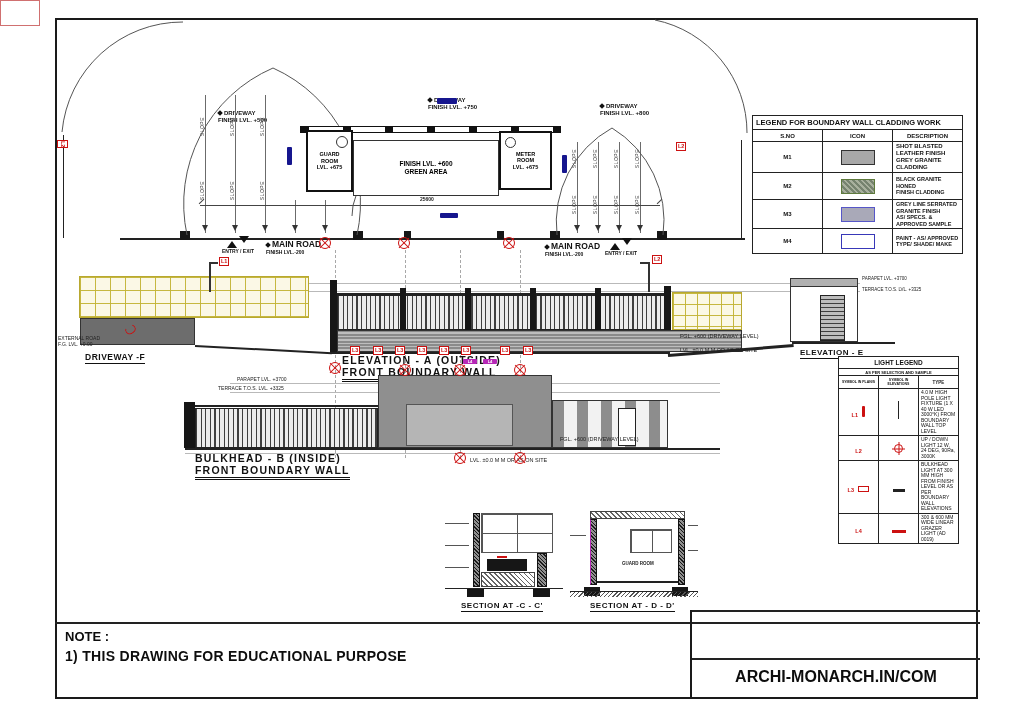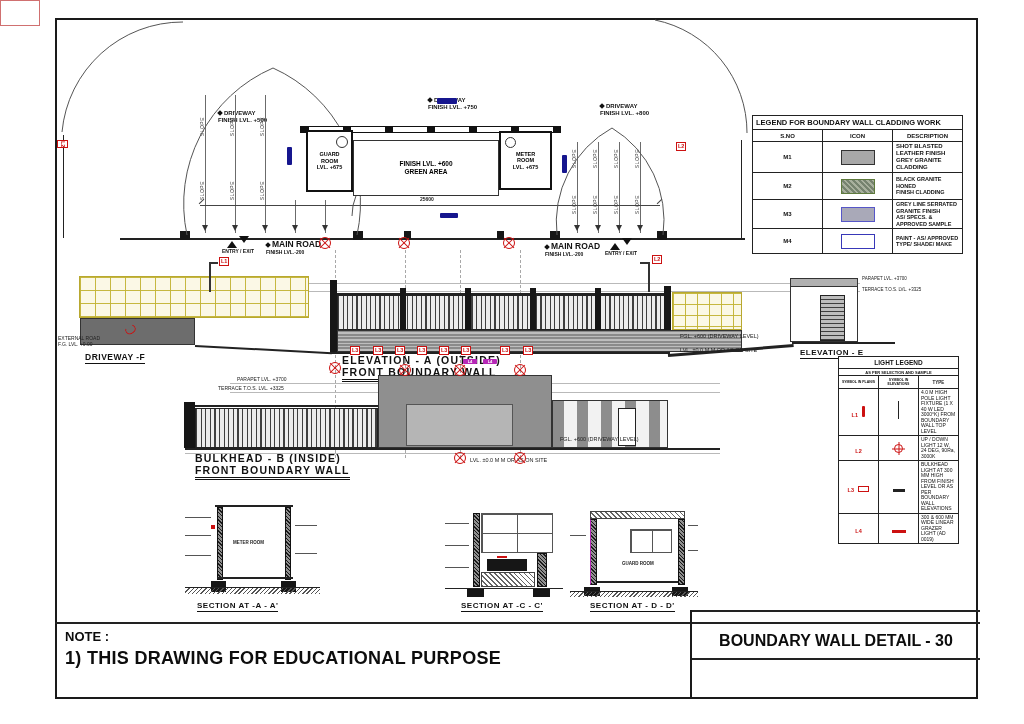--- a/index.html
+++ b/index.html
@@ -386,38 +386,20 @@
       <td style="font-size:5px;line-height:5.5px;padding:1px 2px">BULKHEAD LIGHT AT 300 MM HIGH FROM FINISH LEVEL OR AS PER BOUNDARY WALL ELEVATIONS</td>
     </tr>
     <tr style="height:23px">
       <td style="text-align:center"><span class="lid">L4</span></td>
       <td style="text-align:center"><span class="lsym-dashred"></span></td>
       <td style="font-size:5px;line-height:5.5px;padding:1px 2px">300 &amp; 600 MM WIDE LINEAR GRAZER LIGHT (AD 0019)</td>
     </tr>
   </tbody>
     </table>
 
-  <div style="position:absolute;left:185px;top:495px;width:135px;height:125px">
-    <div class="ln" style="left:30px;top:10px;width:78px;height:2px;position:absolute"></div>
-    <div class="hatchwall" style="left:32px;top:12px;width:6px;height:73px"></div>
-    <div class="hatchwall" style="left:100px;top:12px;width:6px;height:73px"></div>
-    <span class="lvltxt" style="left:48px;top:45px;font-size:4.5px;font-weight:bold">METER ROOM</span>
-    <div class="ln" style="left:32px;top:82px;width:76px;height:1.5px;position:absolute"></div>
-    <div class="blk" style="left:26px;top:86px;width:15px;height:11px;position:absolute"></div>
-    <div class="blk" style="left:96px;top:86px;width:15px;height:11px;position:absolute"></div>
-    <div class="ln" style="left:0;top:92px;width:135px;height:1px;position:absolute"></div>
-    <div class="groundhatch" style="left:0;top:93px;width:135px;height:6px;position:absolute"></div>
-    <div class="tick" style="left:0;top:22px;width:26px"></div>
-    <div class="tick" style="left:0;top:40px;width:26px"></div>
-    <div class="tick" style="left:0;top:60px;width:26px"></div>
-    <div class="tick" style="left:110px;top:30px;width:22px"></div>
-    <div class="tick" style="left:110px;top:58px;width:22px"></div>
-    <span style="position:absolute;left:26px;top:30px;width:4px;height:4px;background:#c11"></span>
-    <span class="stitle" style="left:12px;top:106px">SECTION AT -A - A'</span>
-  </div>
 
 
   <div style="position:absolute;left:445px;top:495px;width:118px;height:125px">
     <div class="hatchwall" style="left:28px;top:18px;width:7px;height:74px"></div>
     <div class="glass" style="left:36px;top:18px;width:72px;height:40px;background-size:35px 19px"></div>
     <div class="blk" style="left:42px;top:64px;width:40px;height:12px;position:absolute"></div>
     <div class="hatch45" style="left:36px;top:77px;width:54px;height:15px"></div>
     <div class="hatchwall" style="left:92px;top:58px;width:10px;height:34px"></div>
     <div class="ln" style="left:0;top:93px;width:118px;height:1px;position:absolute"></div>
     <div class="blk" style="left:22px;top:94px;width:17px;height:8px;position:absolute"></div>
@@ -441,21 +423,21 @@
     <div class="ln" style="left:0;top:96px;width:128px;height:1px;position:absolute"></div>
     <div class="groundhatch" style="left:0;top:97px;width:128px;height:5px;position:absolute"></div>
     <div class="tick" style="left:118px;top:30px;width:10px"></div>
     <div class="tick" style="left:118px;top:55px;width:10px"></div>
     <div class="tick" style="left:0;top:40px;width:16px"></div>
     <span class="stitle" style="left:20px;top:106px">SECTION AT - D - D'</span>
   </div>
 
   <div class="ln" style="left:55px;top:622px;width:923px;height:2px"></div>
   <div class="notetxt" style="left:65px;top:629px;font-size:13px">NOTE :</div>
-  <div class="notetxt" style="left:65px;top:648px;font-size:18px;letter-spacing:.3px">1) THIS DRAWING FOR EDUCATIONAL PURPOSE</div>
+  <div class="notetxt" style="left:65px;top:648px;font-size:14px;letter-spacing:.3px">1) THIS DRAWING FOR EDUCATIONAL PURPOSE</div>
 
   <div style="position:absolute;left:690px;top:610px;width:288px;height:88px;border-left:2px solid #1a1a1a">
     <div class="ln" style="left:0;top:0;width:288px;height:1.5px;position:absolute"></div>
     <div class="ln" style="left:0;top:12px;width:288px;height:2px;position:absolute"></div>
-    <div class="tbtext" style="left:0;top:22px;width:288px;font-size:16px">BOUNDARY WALL DETAIL - 30</div>
     <div class="ln" style="left:0;top:48px;width:288px;height:2px;position:absolute"></div>
+    <div class="tbtext" style="left:0;top:58px;width:288px;font-size:16px">ARCHI-MONARCH.IN/COM</div>
   </div>
 </div>
 
 </body></html>

